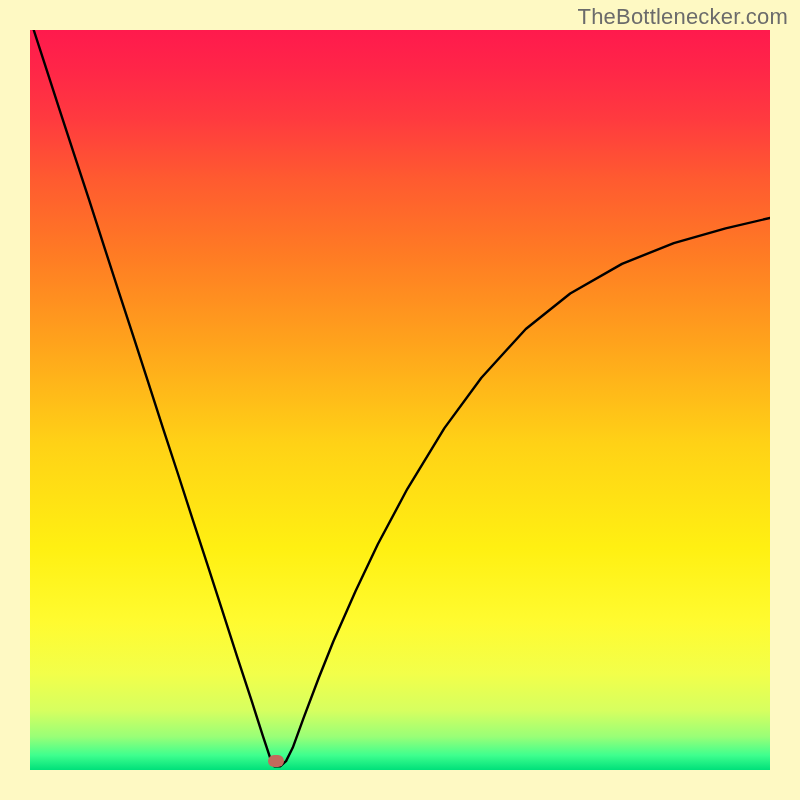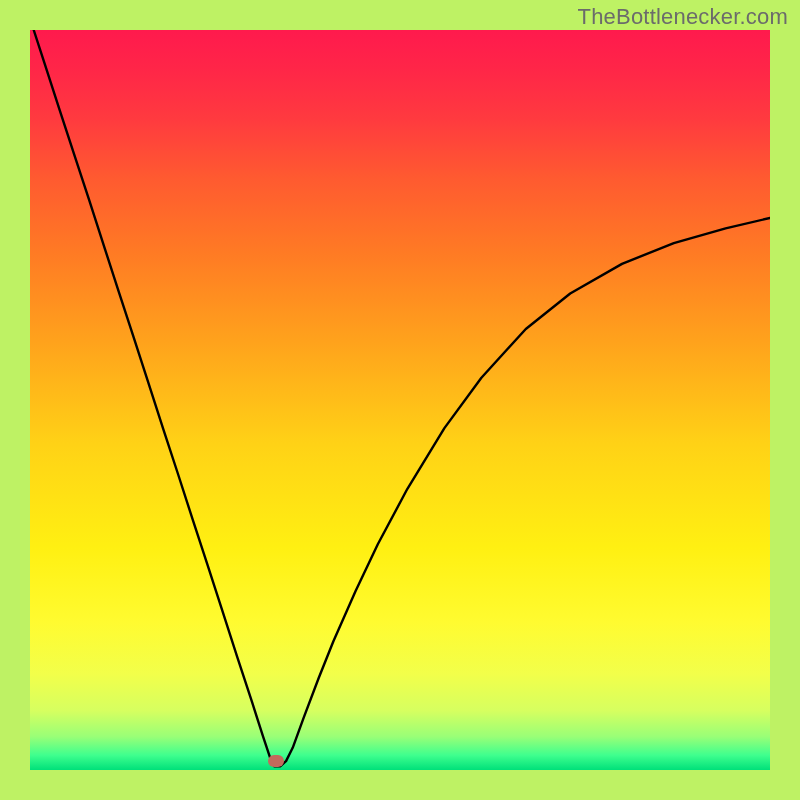--- a/index.html
+++ b/index.html
@@ -8,21 +8,21 @@
     width: 800px;
     height: 800px;
     overflow: hidden;
     background: #000;
     font-family: Arial, Helvetica, sans-serif;
   }
   .frame {
     position: relative;
     width: 800px;
     height: 800px;
-    background: #bef264;
+    background: #fef9c3;
   }
   .plot {
     position: absolute;
     left: 30px;
     top: 30px;
     width: 740px;
     height: 740px;
     overflow: hidden;
   }
   .gradient {

